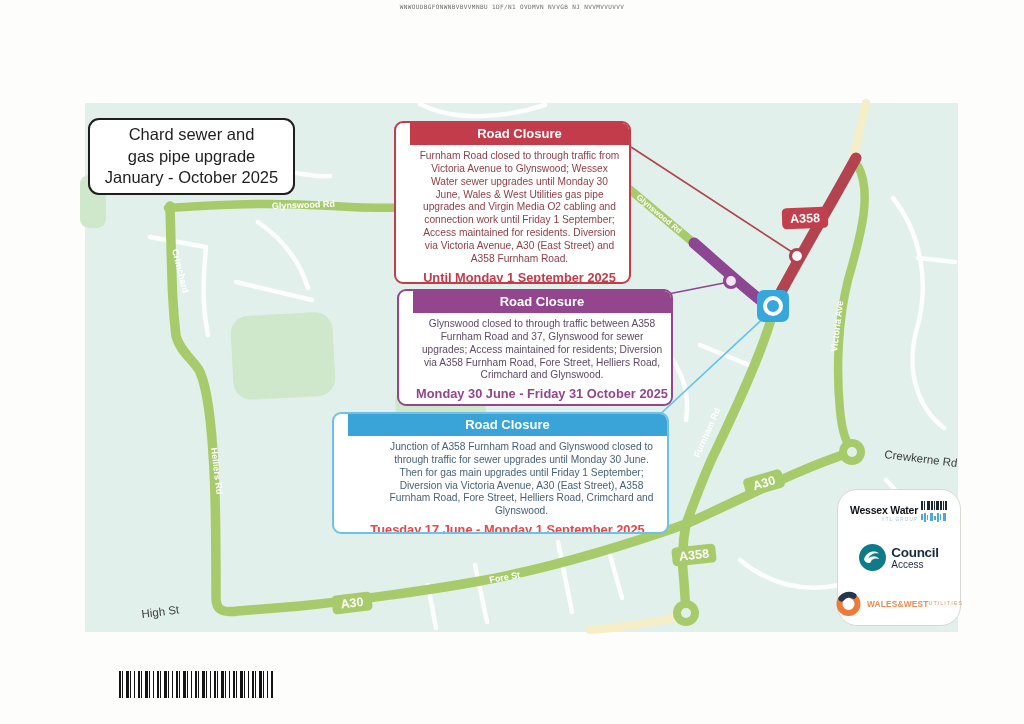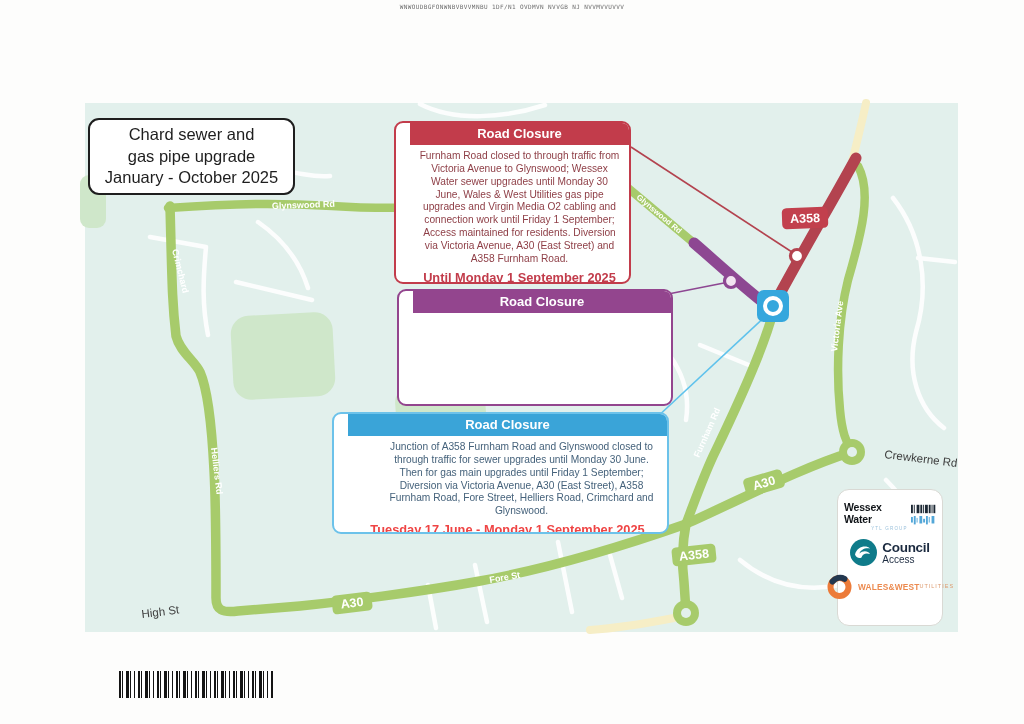--- a/index.html
+++ b/index.html
@@ -38,24 +38,24 @@
   .closure-purple .hdr { background:#93458e; }
   .closure-purple .body { color:#5d4a66; }
   .closure-purple .dates { color:#93458e; }
 
   .closure-blue { left:332px; top:412px; width:337px; height:122px; border:2px solid #6cc2ea; }
   .closure-blue .hdr { background:#3aa4d8; }
   .closure-blue .body { color:#45627b;margin-left:28px; }
   .closure-blue .dates { color:#ef4444;text-decoration:underline; }
 
   .logos-box {
-    position:absolute; left:837px; top:489px; width:106px; height:137px;
-    background:#fff; border:1.5px solid #d9d9d4; border-radius:12px;
+    position:absolute; left:837px; top:489px; width:124px; height:137px;
+    background:#fff; border:1.5px solid #d9d9d4; border-radius:20px;
     display:flex; flex-direction:column; align-items:center; justify-content:space-between;
-    padding:11px 6px 25px;
+    padding:11px 6px 8px;
   }
   .logo-row { display:flex; align-items:center; }
   .ww-col { display:flex; flex-direction:column; align-items:flex-end; margin-right:3px; }
   .ww-name { font-size:10.5px; font-weight:bold; color:#101418; letter-spacing:-.2px; }
   .ww-group { font-size:4.5px; color:#9cc2dc; letter-spacing:1.2px; margin-top:1px; }
   .som-col { display:flex; flex-direction:column; margin-left:5px; }
   .som-name { font-size:13.5px; font-weight:bold; color:#1b2a3f; letter-spacing:-.3px; }
   .som-sub { font-size:10px; color:#1b2a3f; margin-top:-1px; }
   .waw-col { display:flex; flex-direction:row; margin-left:5px; }
   .waw-name { font-size:8.3px; font-weight:bold; color:#ec8a4f; letter-spacing:.2px; }
@@ -177,20 +177,22 @@
 </div>
 
 <div class="closure closure-red">
   <div class="hdr">Road Closure</div>
   <div class="body">Furnham Road closed to through traffic from Victoria Avenue to Glynswood; Wessex Water sewer upgrades until Monday 30 June, Wales &amp; West Utilities gas pipe upgrades and Virgin Media O2 cabling and connection work until Friday 1 September; Access maintained for residents. Diversion via Victoria Avenue, A30 (East Street) and A358 Furnham Road.</div>
   <div class="dates">Until Monday 1 September 2025</div>
 </div>
 
 <div class="closure closure-purple">
   <div class="hdr">Road Closure</div>
+  <div class="body">Glynswood closed to through traffic between A358 Furnham Road and 37, Glynswood for sewer upgrades; Access maintained for residents; Diversion via A358 Furnham Road, Fore Street, Helliers Road, Crimchard and Glynswood.</div>
+  <div class="dates">Monday 30 June - Friday 31 October 2025</div>
 </div>
 
 <div class="closure closure-blue">
   <div class="hdr">Road Closure</div>
   <div class="body">Junction of A358 Furnham Road and Glynswood closed to through traffic for sewer upgrades until Monday 30 June. Then for gas main upgrades until Friday 1 September; Diversion via Victoria Avenue, A30 (East Street), A358 Furnham Road, Fore Street, Helliers Road, Crimchard and Glynswood.</div>
   <div class="dates">Tuesday 17 June - Monday 1 September 2025</div>
 </div>
 
 <div class="logos-box">
   <div class="logo-row">

